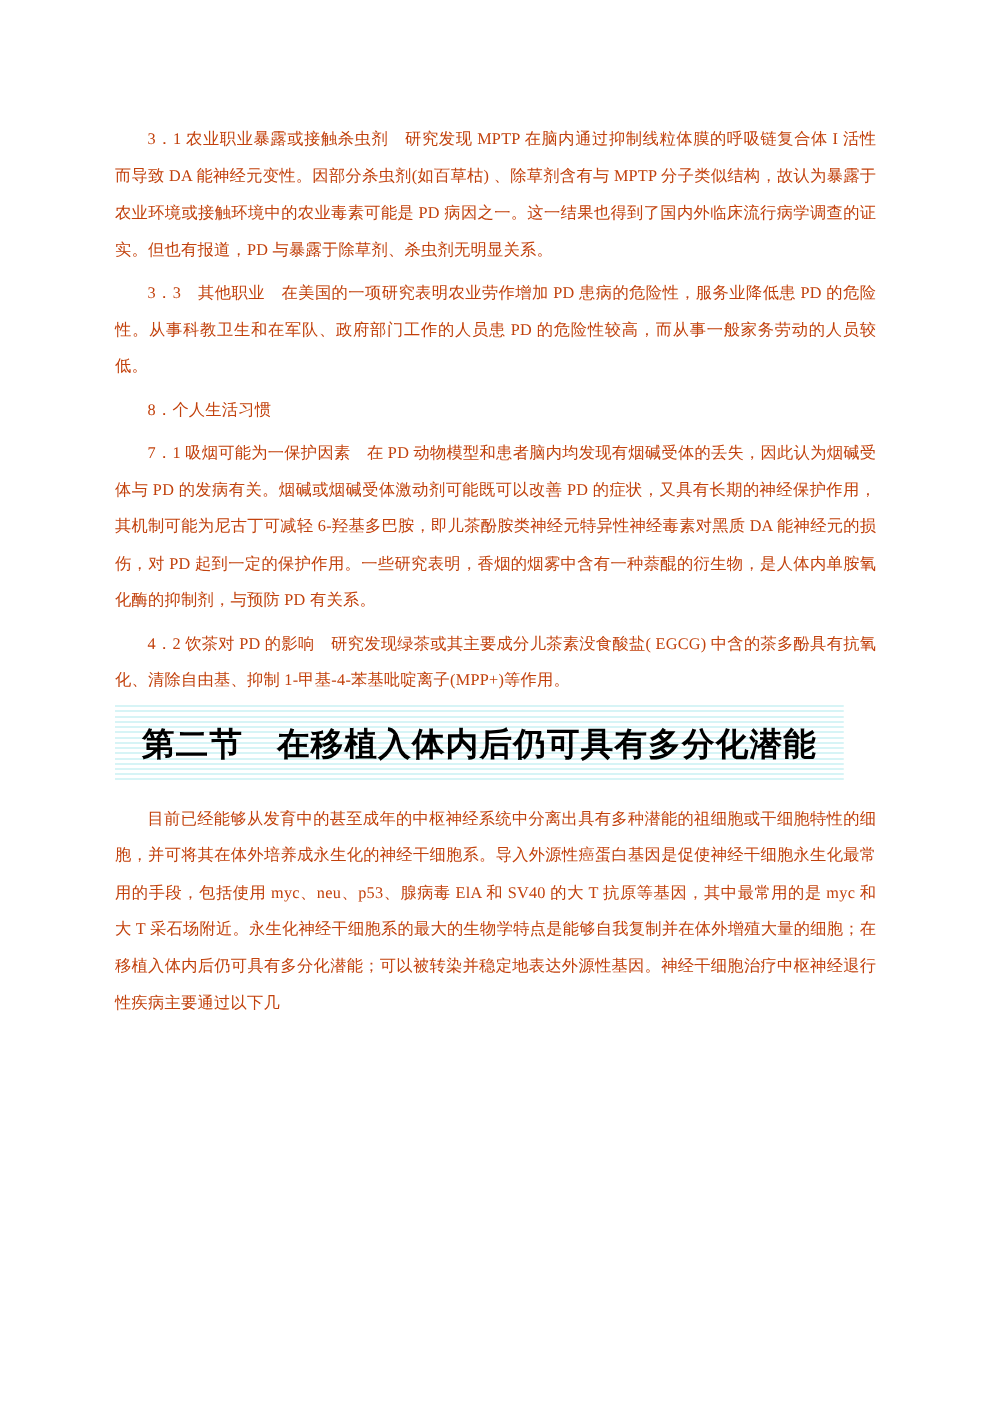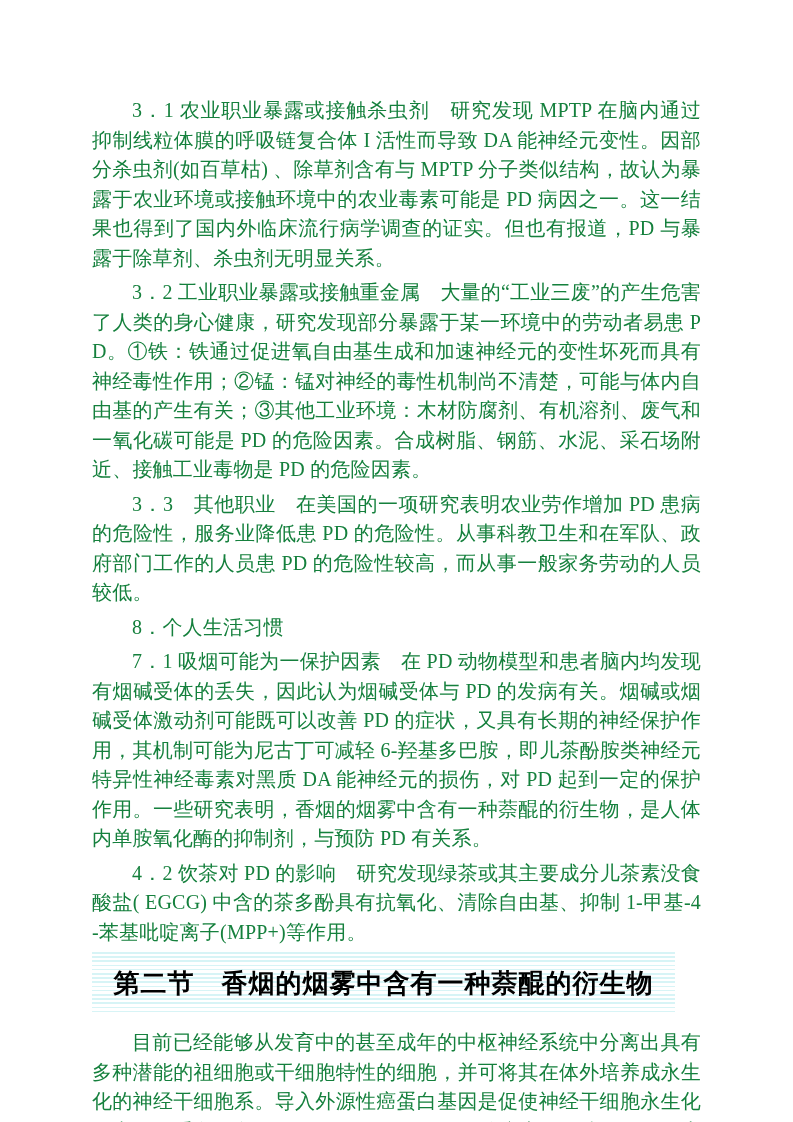--- a/index.html
+++ b/index.html
@@ -10,23 +10,23 @@
   }
   .page {
     box-sizing: border-box;
     width: 793px; height: 1122px;
     padding: 96px 92px 0 92px;
     background: var(--page-bg, #ffffff);
     overflow: hidden;
   }
   .para {
     margin: 0 0 5px 0;
-    font-size: 20px;
+    font-size: 13px;
     line-height: 29.5px;
-    color: #15803d;
+    color: #c2410c;
     text-align: justify;
     text-indent: 2em;
     letter-spacing: 0.2px;
     word-break: break-all;
   }
   .section-band {
     width: 583px;
     height: 62px;
     margin: 4px 0 14px 0;
     display: flex;
@@ -51,29 +51,28 @@
     white-space: nowrap;
   }
 </style>
 </head>
 <body>
 
 <div class="page">
 
   <p class="para">3．1 农业职业暴露或接触杀虫剂　研究发现 MPTP 在脑内通过抑制线粒体膜的呼吸链复合体 I 活性而导致 DA 能神经元变性。因部分杀虫剂(如百草枯) 、除草剂含有与 MPTP 分子类似结构，故认为暴露于农业环境或接触环境中的农业毒素可能是 PD 病因之一。这一结果也得到了国内外临床流行病学调查的证实。但也有报道，PD 与暴露于除草剂、杀虫剂无明显关系。</p>
 
-  <p class="para">3．2 工业职业暴露或接触重金属　大量的“工业三废”的产生危害了人类的身心健康，研究发现部分暴露于某一环境中的劳动者易患 PD。①铁：铁通过促进氧自由基生成和加速神经元的变性坏死而具有神经毒性作用；②锰：锰对神经的毒性机制尚不清楚，可能与体内自由基的产生有关；③其他工业环境：木材防腐剂、有机溶剂、废气和一氧化碳可能是 PD 的危险因素。合成树脂、钢筋、水泥、采石场附近、接触工业毒物是 PD 的危险因素。</p>
 
   <p class="para">3．3　其他职业　在美国的一项研究表明农业劳作增加 PD 患病的危险性，服务业降低患 PD 的危险性。从事科教卫生和在军队、政府部门工作的人员患 PD 的危险性较高，而从事一般家务劳动的人员较低。</p>
 
   <p class="para">8．个人生活习惯</p>
 
   <p class="para">7．1 吸烟可能为一保护因素　在 PD 动物模型和患者脑内均发现有烟碱受体的丢失，因此认为烟碱受体与 PD 的发病有关。烟碱或烟碱受体激动剂可能既可以改善 PD 的症状，又具有长期的神经保护作用，其机制可能为尼古丁可减轻 6-羟基多巴胺，即儿茶酚胺类神经元特异性神经毒素对黑质 DA 能神经元的损伤，对 PD 起到一定的保护作用。一些研究表明，香烟的烟雾中含有一种萘醌的衍生物，是人体内单胺氧化酶的抑制剂，与预防 PD 有关系。</p>
 
   <p class="para">4．2 饮茶对 PD 的影响　研究发现绿茶或其主要成分儿茶素没食酸盐( EGCG) 中含的茶多酚具有抗氧化、清除自由基、抑制 1-甲基-4-苯基吡啶离子(MPP+)等作用。</p>
 
   <div class="section-band">
-    <h2 class="section-title">第二节　香烟的烟雾中含有一种萘醌的衍生物</h2>
+    <h2 class="section-title">第二节　在移植入体内后仍可具有多分化潜能</h2>
   </div>
 
   <p class="para">目前已经能够从发育中的甚至成年的中枢神经系统中分离出具有多种潜能的祖细胞或干细胞特性的细胞，并可将其在体外培养成永生化的神经干细胞系。导入外源性癌蛋白基因是促使神经干细胞永生化最常用的手段，包括使用 myc、neu、p53、腺病毒 ElA 和 SV40 的大 T 抗原等基因，其中最常用的是 myc 和大 T 采石场附近。永生化神经干细胞系的最大的生物学特点是能够自我复制并在体外增殖大量的细胞；在移植入体内后仍可具有多分化潜能；可以被转染并稳定地表达外源性基因。神经干细胞治疗中枢神经退行性疾病主要通过以下几</p>
 
 </div>
 
 </body></html>

